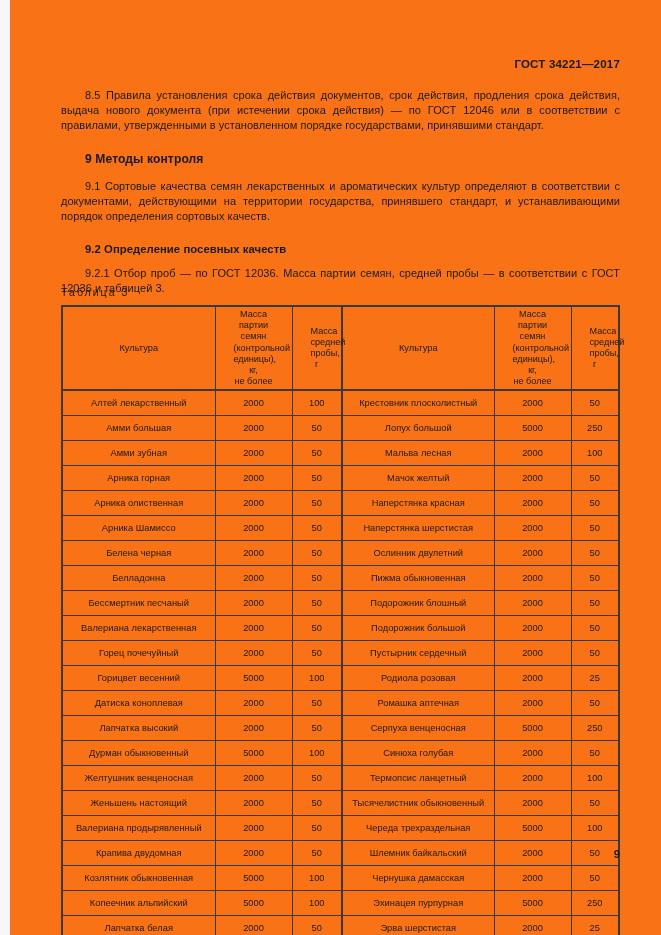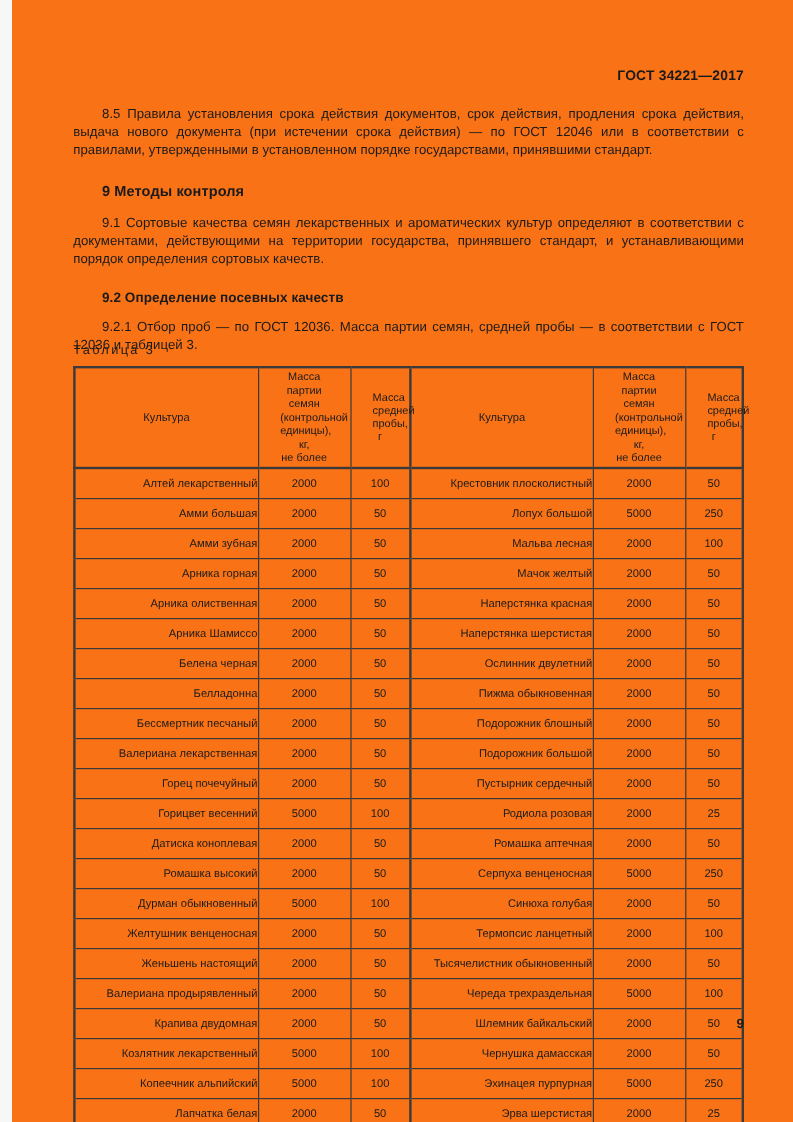--- a/index.html
+++ b/index.html
@@ -98,21 +98,21 @@
     line-height: 11.2px;
     padding: 2px 18px;
   }
   table.gost thead th.wide {
     font-size: 9.3px;
   }
   table.gost tbody td {
     height: 24px;
   }
   td.name {
-    text-align: right;
+    text-align: center;
     padding-left: 8px;
     font-size: 9.3px;
     letter-spacing: 0.02px;
   }
   td.num {
     text-align: center;
     font-size: 9.3px;
   }
   
   table.gost td.sep-left,
@@ -300,21 +300,21 @@
           </tr>
           <tr>
             <td class="name">Датиска коноплевая</td>
             <td class="num">2000</td>
             <td class="num">50</td>
             <td class="name sep-left">Ромашка аптечная</td>
             <td class="num">2000</td>
             <td class="num">50</td>
           </tr>
           <tr>
-            <td class="name">Ромашка высокий</td>
+            <td class="name">Лапчатка высокий</td>
             <td class="num">2000</td>
             <td class="num">50</td>
             <td class="name sep-left">Серпуха венценосная</td>
             <td class="num">5000</td>
             <td class="num">250</td>
           </tr>
           <tr>
             <td class="name">Дурман обыкновенный</td>
             <td class="num">5000</td>
             <td class="num">100</td>
@@ -348,21 +348,21 @@
           </tr>
           <tr>
             <td class="name">Крапива двудомная</td>
             <td class="num">2000</td>
             <td class="num">50</td>
             <td class="name sep-left">Шлемник байкальский</td>
             <td class="num">2000</td>
             <td class="num">50</td>
           </tr>
           <tr>
-            <td class="name">Козлятник лекарственный</td>
+            <td class="name">Козлятник обыкновенная</td>
             <td class="num">5000</td>
             <td class="num">100</td>
             <td class="name sep-left">Чернушка дамасская</td>
             <td class="num">2000</td>
             <td class="num">50</td>
           </tr>
           <tr>
             <td class="name">Копеечник альпийский</td>
             <td class="num">5000</td>
             <td class="num">100</td>

